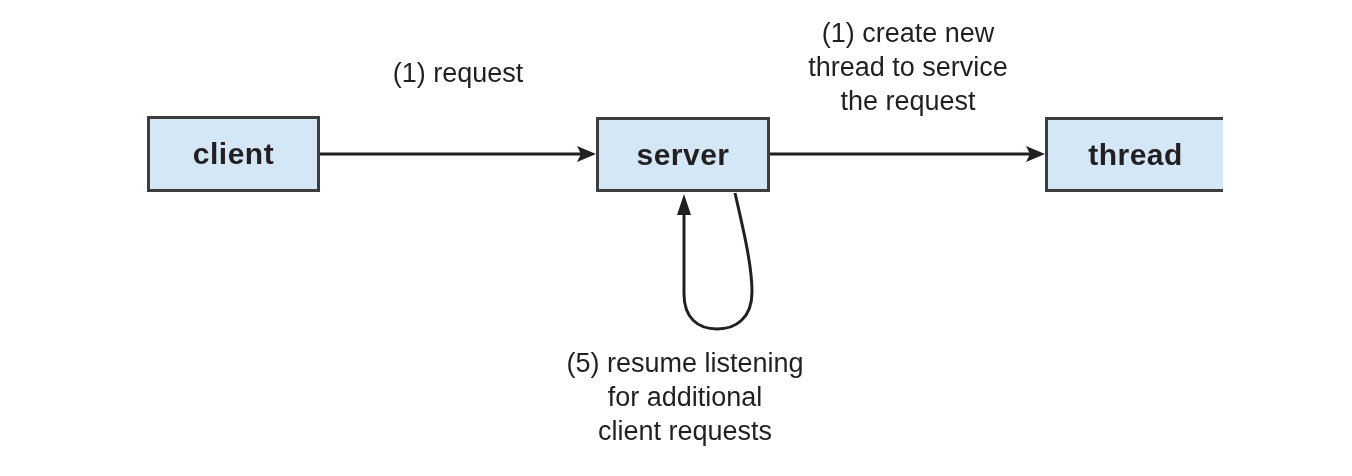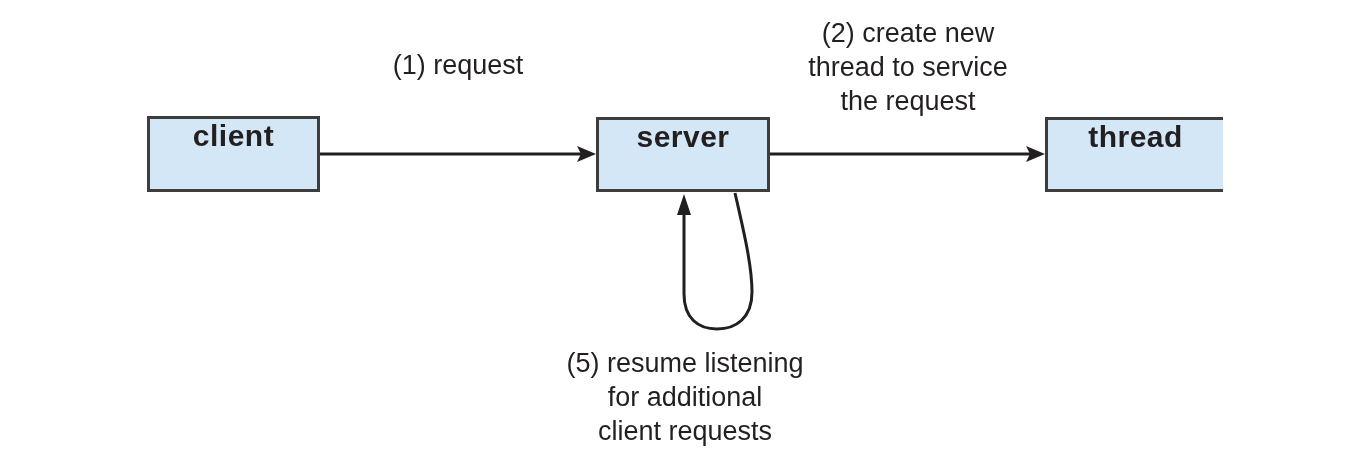--- a/index.html
+++ b/index.html
@@ -15,37 +15,38 @@
     font-family: "Liberation Sans", "DejaVu Sans", sans-serif;
     color: #231f20;
     overflow: hidden;
   }
   .node {
     position: absolute;
     box-sizing: border-box;
     background: #d3e7f6;
     border: 3px solid #3d3d3d;
     display: flex;
+    align-items: center;
     justify-content: center;
     font-size: 30px;
     font-weight: bold;
     letter-spacing: 0.5px;
   }
   .node.client { left: 147px; top: 116px; width: 173px; height: 76px; }
   .node.server { left: 596px; top: 117px; width: 174px; height: 75px; }
   .node.thread { left: 1045px; top: 117px; width: 178px; height: 75px; border-right: none; }
 
   .annotation {
     position: absolute;
     font-size: 27px;
     line-height: 34px;
     text-align: center;
     white-space: pre-line;
   }
-  .annotation.step1 { left: 328px; top: 48px;  width: 260px; }
+  .annotation.step1 { left: 328px; top: 56px;  width: 260px; }
   .annotation.step2 { left: 768px; top: 16px;  width: 280px; }
   .annotation.step3 { left: 515px; top: 346px; width: 340px; }
 
   svg.wires {
     position: absolute;
     left: 0;
     top: 0;
     width: 1352px;
     height: 476px;
     pointer-events: none;
@@ -94,21 +95,21 @@
   <div class="node server">
     <span>server</span>
   </div>
 
   <div class="node thread">
     <span>thread</span>
   </div>
 
   <div class="annotation step1">(1) request</div>
 
-  <div class="annotation step2">(2) create new
+  <div class="annotation step2">(1) create new
 thread to service
 the request</div>
 
   <div class="annotation step3">(5) resume listening
 for additional
 client requests</div>
 
 </div>
 
 </body></html>

